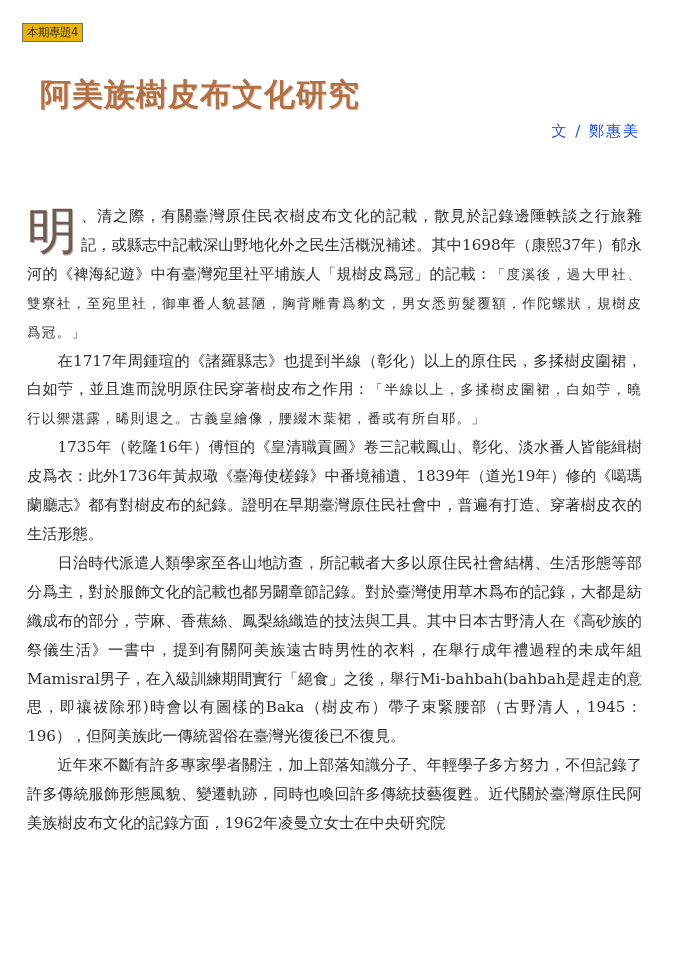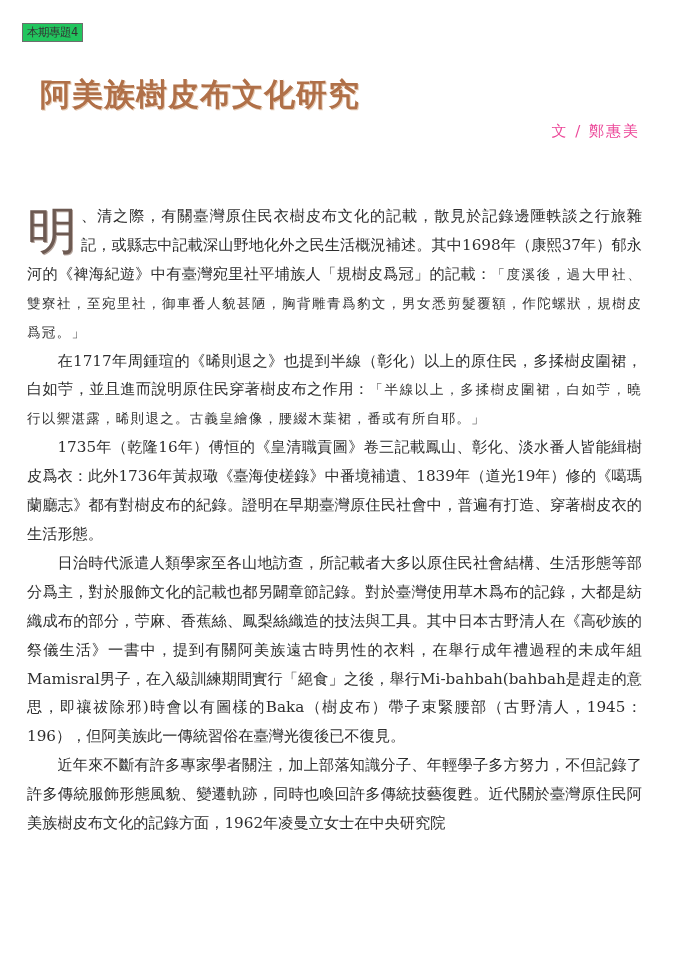--- a/index.html
+++ b/index.html
@@ -14,21 +14,21 @@
       overflow: hidden;
       font-family: "DejaVu Serif", "Liberation Serif", serif;
       color: #2b2b2b;
     }
     .badge {
       position: absolute;
       left: 22px;
       top: 23px;
       height: 17px;
       padding: 0 4px;
-      background: #22c55e;
+      background: #eab308;
       border: 1px solid #6e6e6e;
       font-family: "DejaVu Sans", "Liberation Sans", sans-serif;
       font-size: 11.5px;
       line-height: 17px;
       color: #333;
       letter-spacing: -0.5px;
     }
     .title {
       position: absolute;
       left: 24px;
@@ -41,21 +41,21 @@
       color: #b07048;
       letter-spacing: 1px;
       text-shadow: 1px 1px 0 #e6cdb8;
     }
     .byline {
       position: absolute;
       right: 44px;
       top: 122px;
       font-family: "DejaVu Serif", "Liberation Serif", serif;
       font-size: 15px;
-      color: #ec4899;
+      color: #1d4ed8;
       letter-spacing: 2px;
     }
     .article {
       position: absolute;
       left: 27px;
       top: 202px;
       width: 615px;
       font-size: 15.2px;
       line-height: 28.9px;
       text-align: justify;
@@ -90,21 +90,21 @@
 
 <h1 class="title">阿美族樹皮布文化研究</h1>
 
 <div class="byline">文 / 鄭惠美</div>
 
 <div class="article">
   <p class="first">
     <span class="dropcap">明</span><span>、清之際，有關臺灣原住民衣樹皮布文化的記載，散見於記錄邊陲軼談之行旅雜記，或縣志中記載深山野地化外之民生活概況補述。其中1698年（康熙37年）郁永河的《裨海紀遊》中有臺灣宛里社平埔族人「規樹皮爲冠」的記載：</span><span class="quote">「度溪後，過大甲社、雙寮社，至宛里社，御車番人貌甚陋，胸背雕青爲豹文，男女悉剪髮覆額，作陀螺狀，規樹皮爲冠。」</span>
   </p>
   <p>
-    <span>在1717年周鍾瑄的《晞則退之》也提到半線（彰化）以上的原住民，多揉樹皮圍裙，白如苧，並且進而說明原住民穿著樹皮布之作用：</span><span class="quote">「半線以上，多揉樹皮圍裙，白如苧，曉行以禦湛露，晞則退之。古義皇繪像，腰綴木葉裙，番或有所自耶。」</span>
+    <span>在1717年周鍾瑄的《諸羅縣志》也提到半線（彰化）以上的原住民，多揉樹皮圍裙，白如苧，並且進而說明原住民穿著樹皮布之作用：</span><span class="quote">「半線以上，多揉樹皮圍裙，白如苧，曉行以禦湛露，晞則退之。古義皇繪像，腰綴木葉裙，番或有所自耶。」</span>
   </p>
   <p>
     <span>1735年（乾隆16年）傅恒的《皇清職貢圖》卷三記載鳳山、彰化、淡水番人皆能緝樹皮爲衣：此外1736年黃叔璥《臺海使槎錄》中番境補遺、1839年（道光19年）修的《噶瑪蘭廳志》都有對樹皮布的紀錄。證明在早期臺灣原住民社會中，普遍有打造、穿著樹皮衣的生活形態。</span>
   </p>
   <p>
     <span>日治時代派遣人類學家至各山地訪查，所記載者大多以原住民社會結構、生活形態等部分爲主，對於服飾文化的記載也都另闢章節記錄。對於臺灣使用草木爲布的記錄，大都是紡織成布的部分，苧麻、香蕉絲、鳳梨絲織造的技法與工具。其中日本古野清人在《高砂族的祭儀生活》一書中，提到有關阿美族遠古時男性的衣料，在舉行成年禮過程的未成年組Mamisral男子，在入級訓練期間實行「絕食」之後，舉行Mi-bahbah(bahbah是趕走的意思，即禳祓除邪)時會以有圖樣的Baka（樹皮布）帶子束緊腰部（古野清人，1945：196），但阿美族此一傳統習俗在臺灣光復後已不復見。</span>
   </p>
   <p>
     <span>近年來不斷有許多專家學者關注，加上部落知識分子、年輕學子多方努力，不但記錄了許多傳統服飾形態風貌、變遷軌跡，同時也喚回許多傳統技藝復甦。近代關於臺灣原住民阿美族樹皮布文化的記錄方面，1962年凌曼立女士在中央研究院</span>
   </p>

